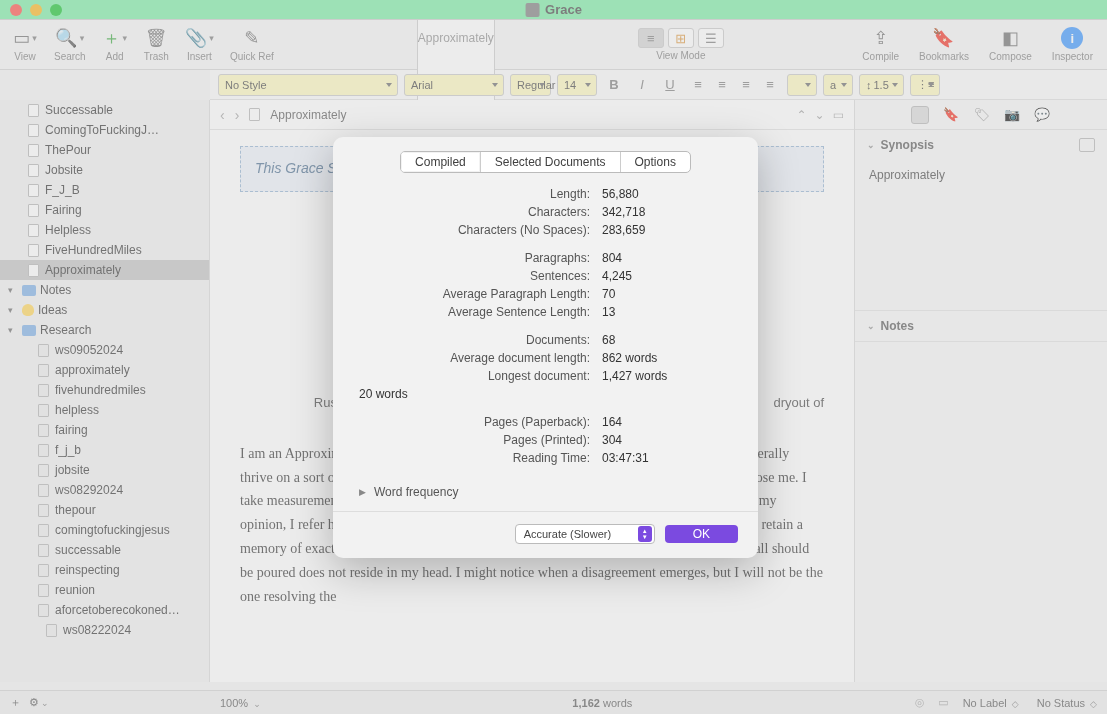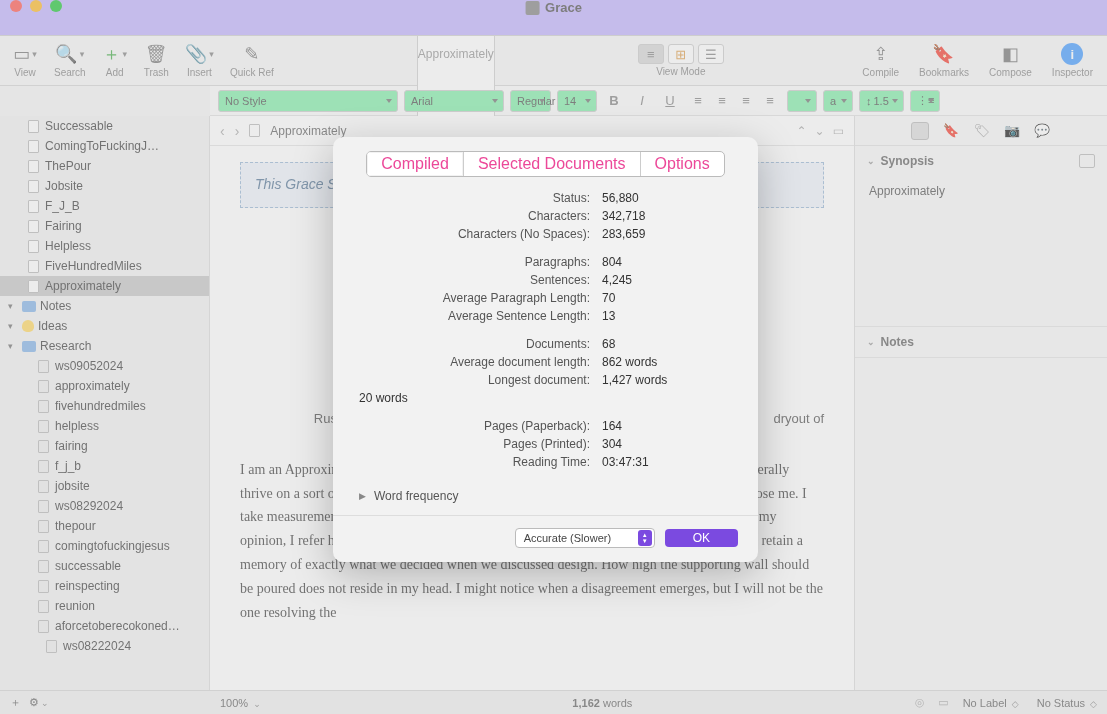--- a/index.html
+++ b/index.html
@@ -1,19 +1,19 @@
 <!DOCTYPE html>
 <html><head>
 <meta charset="utf-8">
 <style>
 * { box-sizing: border-box; margin: 0; padding: 0; font-family: -apple-system, BlinkMacSystemFont, "Helvetica Neue", Arial, sans-serif; }
 body { width: 1107px; height: 714px; background: #f5f5f5; overflow: hidden; position: relative; font-size: 13px; color: #333; }
 
 
-.titlebar { height: 36px; background: #c4b5fd; border-bottom: 1px solid #d0d0d0; display: flex; align-items: flex-start; padding: 0 10px; position: relative; }
+.titlebar { height: 20px; background: #86efac; border-bottom: 1px solid #d0d0d0; display: flex; align-items: center; padding: 0 10px; position: relative; }
 .traffic { display: flex; gap: 8px; }
 .dot { width: 12px; height: 12px; border-radius: 50%; }
 .dot.red { background: #ff5f57; }
 .dot.yellow { background: #febc2e; }
 .dot.green { background: #28c840; }
 .title-center { position: absolute; left: 50%; transform: translateX(-50%); display: flex; align-items: center; gap: 6px; font-weight: 600; color: #555; }
 .title-center .sicon { width: 14px; height: 14px; background: #888; border-radius: 2px; display:inline-block;}
 
 
 .toolbar { height: 50px; background: #f6f6f6; border-bottom: 1px solid #d6d6d6; display: flex; align-items: center; padding: 0 8px; gap: 6px; }
@@ -23,21 +23,21 @@
 .tb-search { flex:0 0 340px; height:24px; border:1px solid #d0d0d0; border-radius:4px; background:#fff; display:flex; align-items:center; justify-content:center; color:#999; font-size:12px; margin:0 8px;}
 .tb-search-wrap{display:flex;flex-direction:column;align-items:center;gap:2px;flex:0 0 340px;}
 .tb-right{display:flex;gap:8px;margin-left:auto;}
 .tb-viewmode{display:flex;gap:4px;align-items:center;}
 .vm-btn{width:26px;height:20px;border:1px solid #ccc;border-radius:3px;background:#fff;display:flex;align-items:center;justify-content:center;color:#888;}
 .vm-btn.active{background:#d8d8d8;}
 .info-icon{width:22px;height:22px;border-radius:50%;background:#4a9eff;color:#fff;display:flex;align-items:center;justify-content:center;font-weight:bold;font-size:13px;}
 
 
 .formatbar { height: 30px; background:#fafafa; border-bottom:1px solid #e0e0e0; display:flex; align-items:center; padding:0 8px; gap:6px; margin-left:210px;}
-.fmt-sel { height:22px; border:1px solid #ccc; border-radius:3px; background:#86efac; padding:0 18px 0 6px; font-size:11px; color:#555; display:flex; align-items:center; position:relative;}
+.fmt-sel { height:22px; border:1px solid #ccc; border-radius:3px; background:#fef9c3; padding:0 18px 0 6px; font-size:11px; color:#555; display:flex; align-items:center; position:relative;}
 .fmt-sel::after{content:"";position:absolute;right:5px;top:50%;transform:translateY(-50%);border-left:3px solid transparent;border-right:3px solid transparent;border-top:4px solid #777;}
 .fmt-btn{width:22px;height:22px;display:flex;align-items:center;justify-content:center;color:#888;border-radius:3px;}
 .fmt-btn.b{font-weight:bold;}
 .fmt-btn.i{font-style:italic;}
 .fmt-btn.u{text-decoration:underline;}
 
 
 .main { display:flex; height: calc(714px - 28px - 50px - 30px - 24px); position:relative;}
 .sidebar { width:210px; background:#f2f2f2; border-right:1px solid #dcdcdc; overflow-y:auto; font-size:12px;}
 .sb-item { display:flex; align-items:center; gap:6px; padding:3px 8px 3px 28px; color:#444;}
@@ -73,21 +73,21 @@
 .footer .left-icons{display:flex;gap:8px;width:210px;align-items:center;}
 .footer .zoom{width:70px;}
 .footer .center{flex:1;text-align:center;}
 .footer .right{display:flex;gap:18px;align-items:center;}
 
 
 .overlay{position:absolute;inset:0;background:rgba(200,200,200,0.35);}
 .dialog{position:absolute;left:333px;top:137px;width:425px;background:#f2f2f2;border-radius:10px;box-shadow:0 12px 40px rgba(0,0,0,0.25);padding:14px 0 14px;font-size:12px;color:#444;}
 .dlg-tabs{display:flex;justify-content:center;margin-bottom:12px;}
 .seg{display:flex;border:1px solid #bbb;border-radius:5px;overflow:hidden;background:#fff;}
-.seg-item{padding:3px 14px;font-size:16px;color:#ec4899;border-right:1px solid #ccc;}
+.seg-item{padding:3px 14px;font-size:12px;color:#404040;border-right:1px solid #ccc;}
 .seg-item:last-child{border-right:none;}
 .seg-item.active{background:#fff;font-weight:500;box-shadow:inset 0 0 0 1px rgba(0,0,0,0.05);}
 .stats{padding:0 26px;}
 .stat-row{display:flex;padding:2px 0;}
 .stat-label{flex:1;text-align:right;padding-right:12px;color:#555;}
 .stat-val{flex:0 0 130px;text-align:left;color:#333;}
 .stat-gap{height:10px;}
 .wordfreq{padding:8px 26px 0;display:flex;align-items:center;gap:8px;color:#555;}
 .wordfreq .tri{font-size:9px;color:#888;}
 .dlg-hr{height:1px;background:#ddd;margin:12px 0;}
@@ -383,21 +383,21 @@
 <div class="dialog">
   <div class="dlg-tabs">
     <div class="seg">
       <div class="seg-item active">Compiled</div>
       <div class="seg-item">Selected Documents</div>
       <div class="seg-item">Options</div>
     </div>
   </div>
   <div class="stats" id="stats-container">
       <div class="stat-row">
-        <div class="stat-label">Status:</div>
+        <div class="stat-label">Length:</div>
         <div class="stat-val">56,880</div>
       </div>
       <div class="stat-row">
         <div class="stat-label">Characters:</div>
         <div class="stat-val">342,718</div>
       </div>
       <div class="stat-row">
         <div class="stat-label">Characters (No Spaces):</div>
         <div class="stat-val">283,659</div>
       </div>

